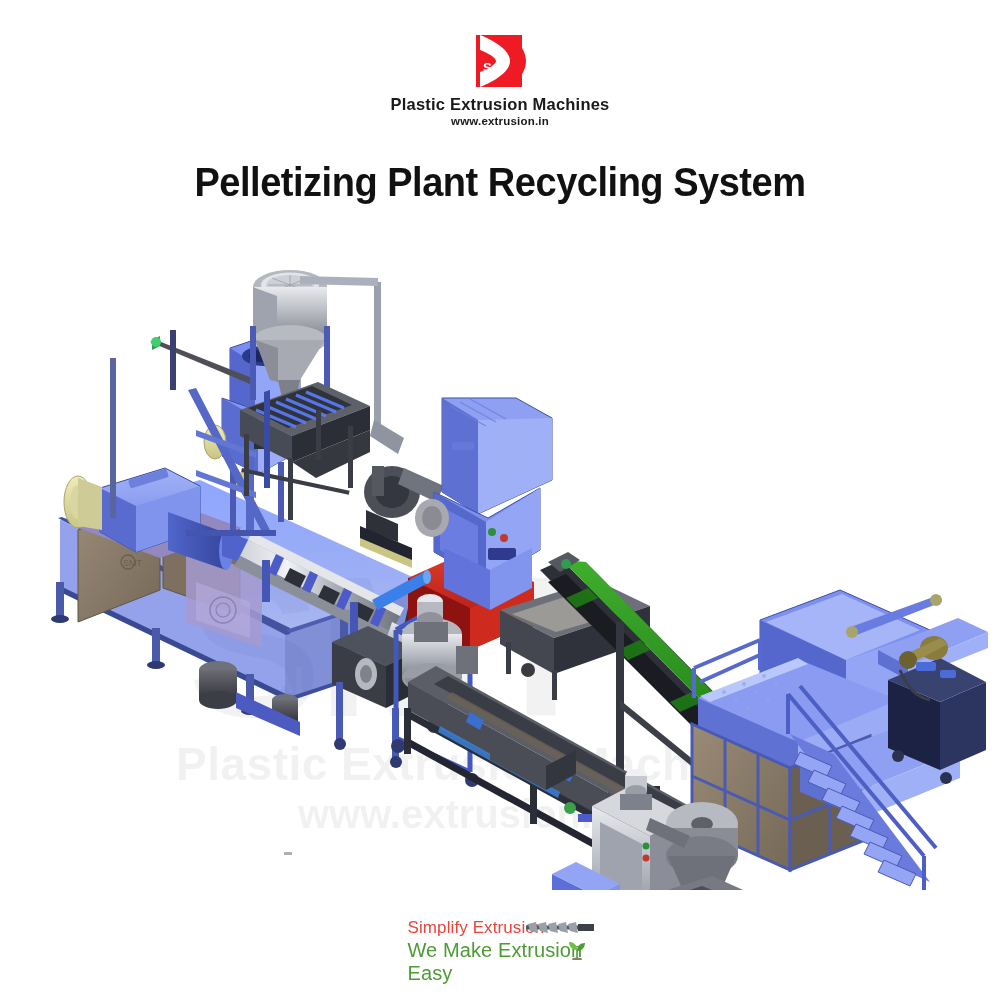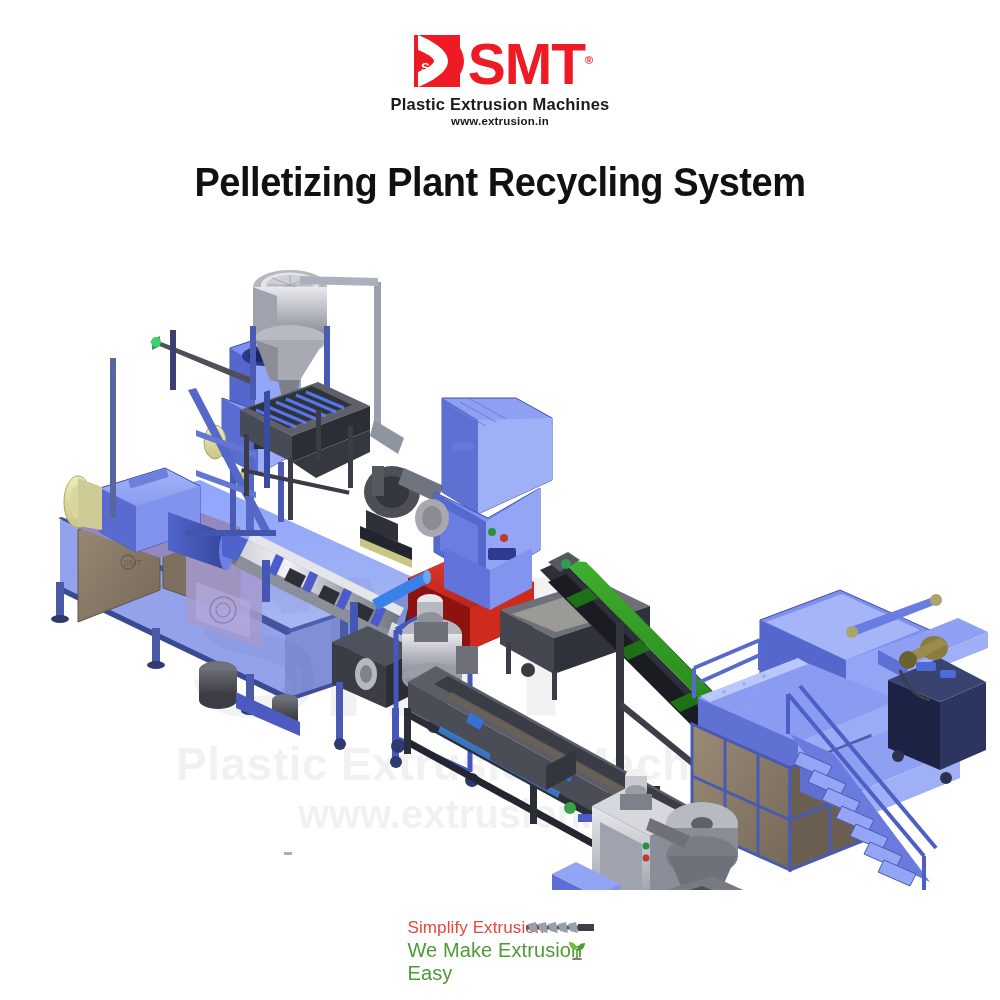--- a/index.html
+++ b/index.html
@@ -58,21 +58,20 @@
   <div class="logo-block">
     <div class="logo-row">
       <div class="logo-mark">
         <svg class="mk" viewBox="0 0 58 58" width="58" height="58" aria-hidden="true">
           <path d="M6 3 H52 V55 H6 Z" fill="#ee1b24"></path>
           <path d="M10 3 C10 3 40 14 40 29 C40 44 10 55 10 55 L10 40 C10 40 26 34 26 29 C26 24 10 18 10 18 Z" fill="#ffffff"></path>
           <path d="M40 3 C40 3 56 14 56 29 C56 44 40 55 40 55 L40 42 C40 42 48 36 48 29 C48 22 40 16 40 16 Z" fill="#ee1b24"></path>
           <text x="13" y="40" font-family="Liberation Sans, sans-serif" font-size="13" font-weight="bold" fill="#ffffff">SAI</text>
         </svg>
       </div>
-      <div class="logo-smt"><span>SMT</span><span class="reg">®</span></div>
     </div>
     <div class="logo-sub">Plastic Extrusion Machines</div>
     <div class="logo-url">www.extrusion.in</div>
   </div>
 
   <div class="title">Pelletizing Plant Recycling System</div>
 
   <div class="watermark">
     <div class="wm-smt">SMT</div>
     <div class="wm-sai">SAI</div>

